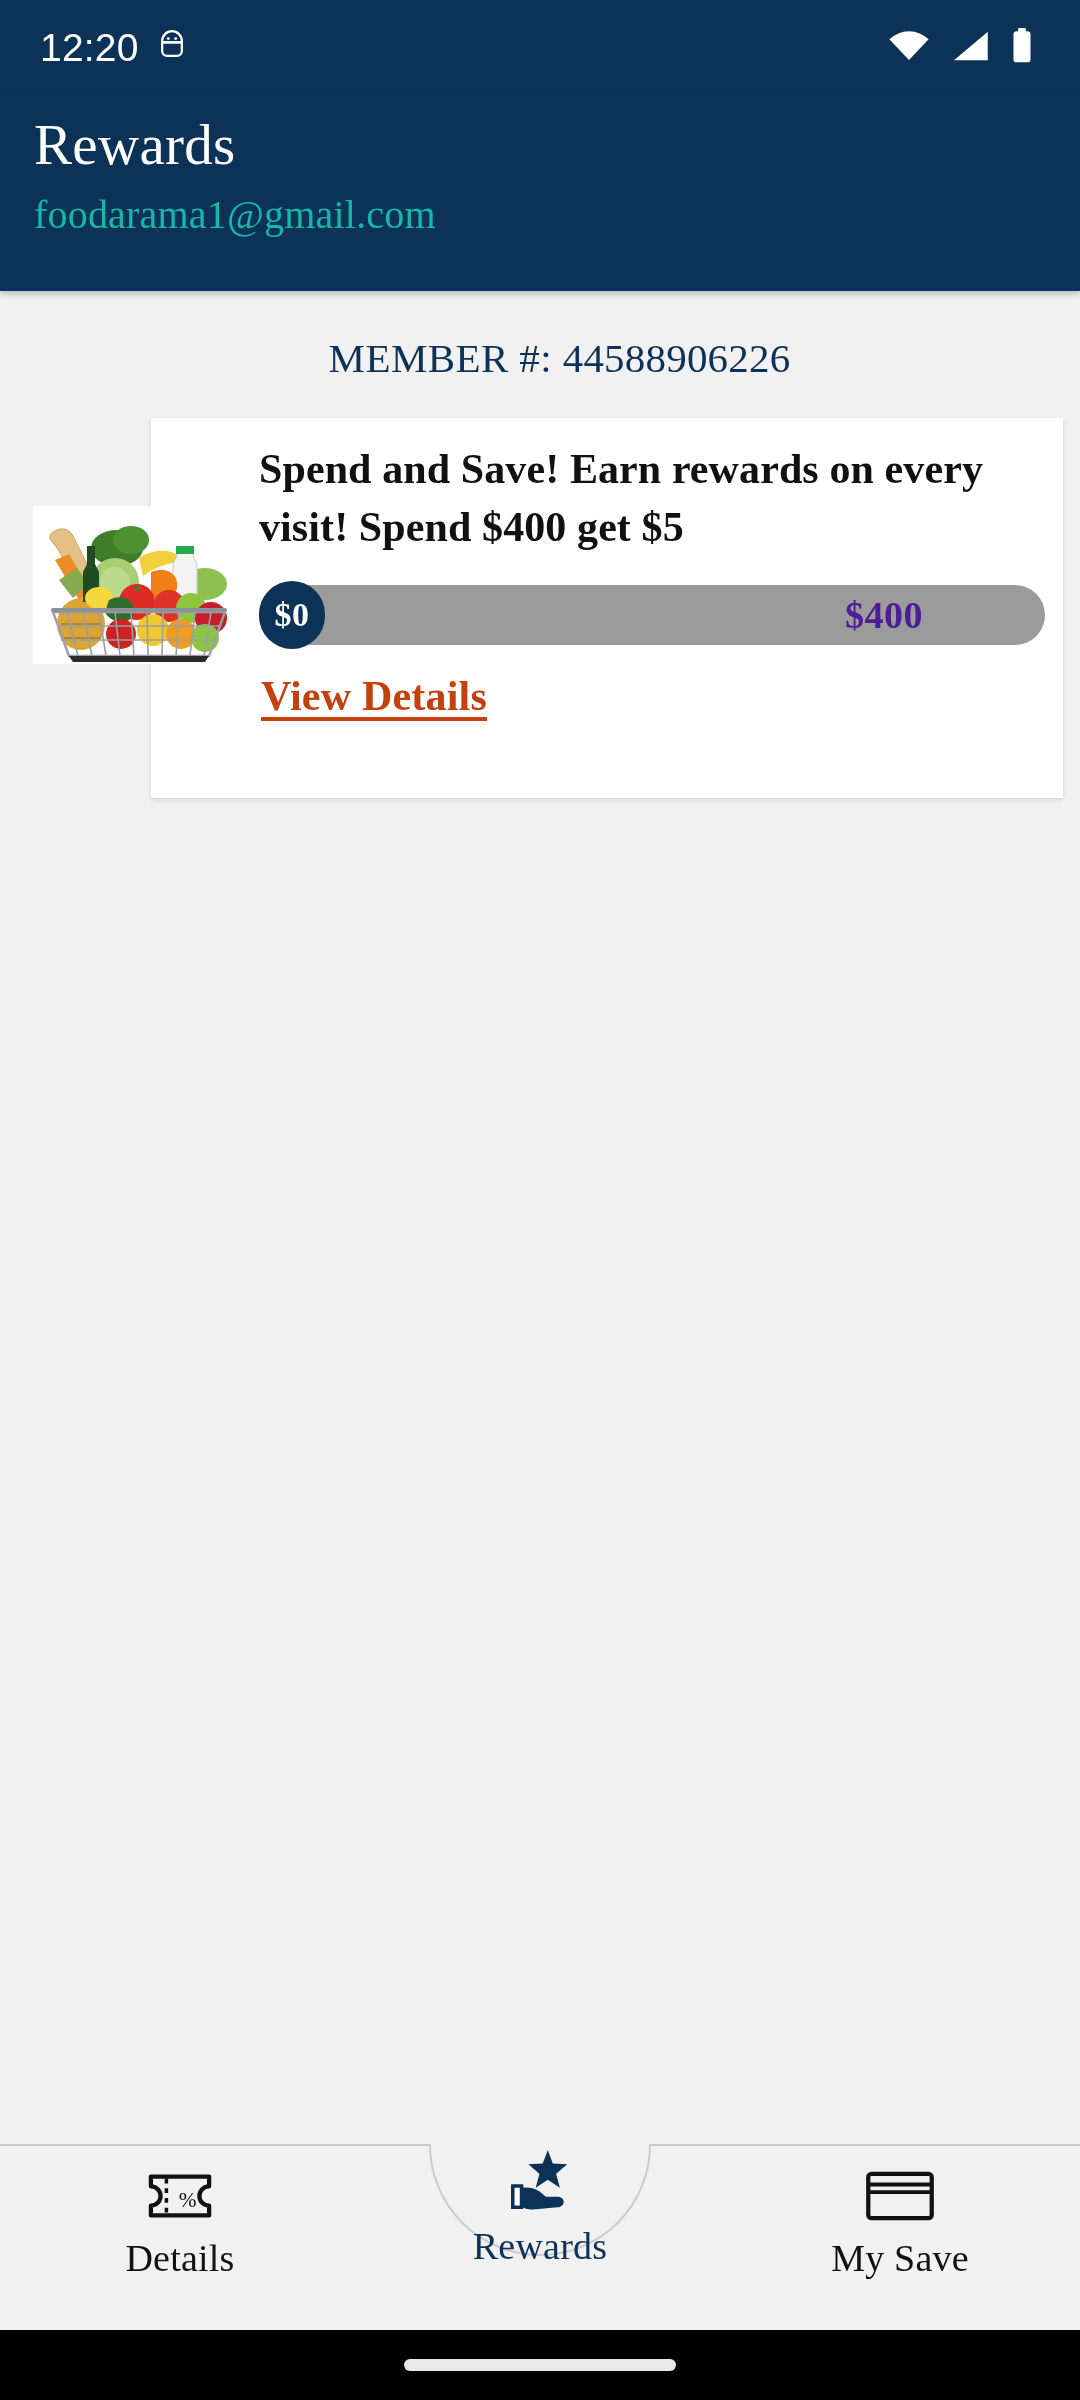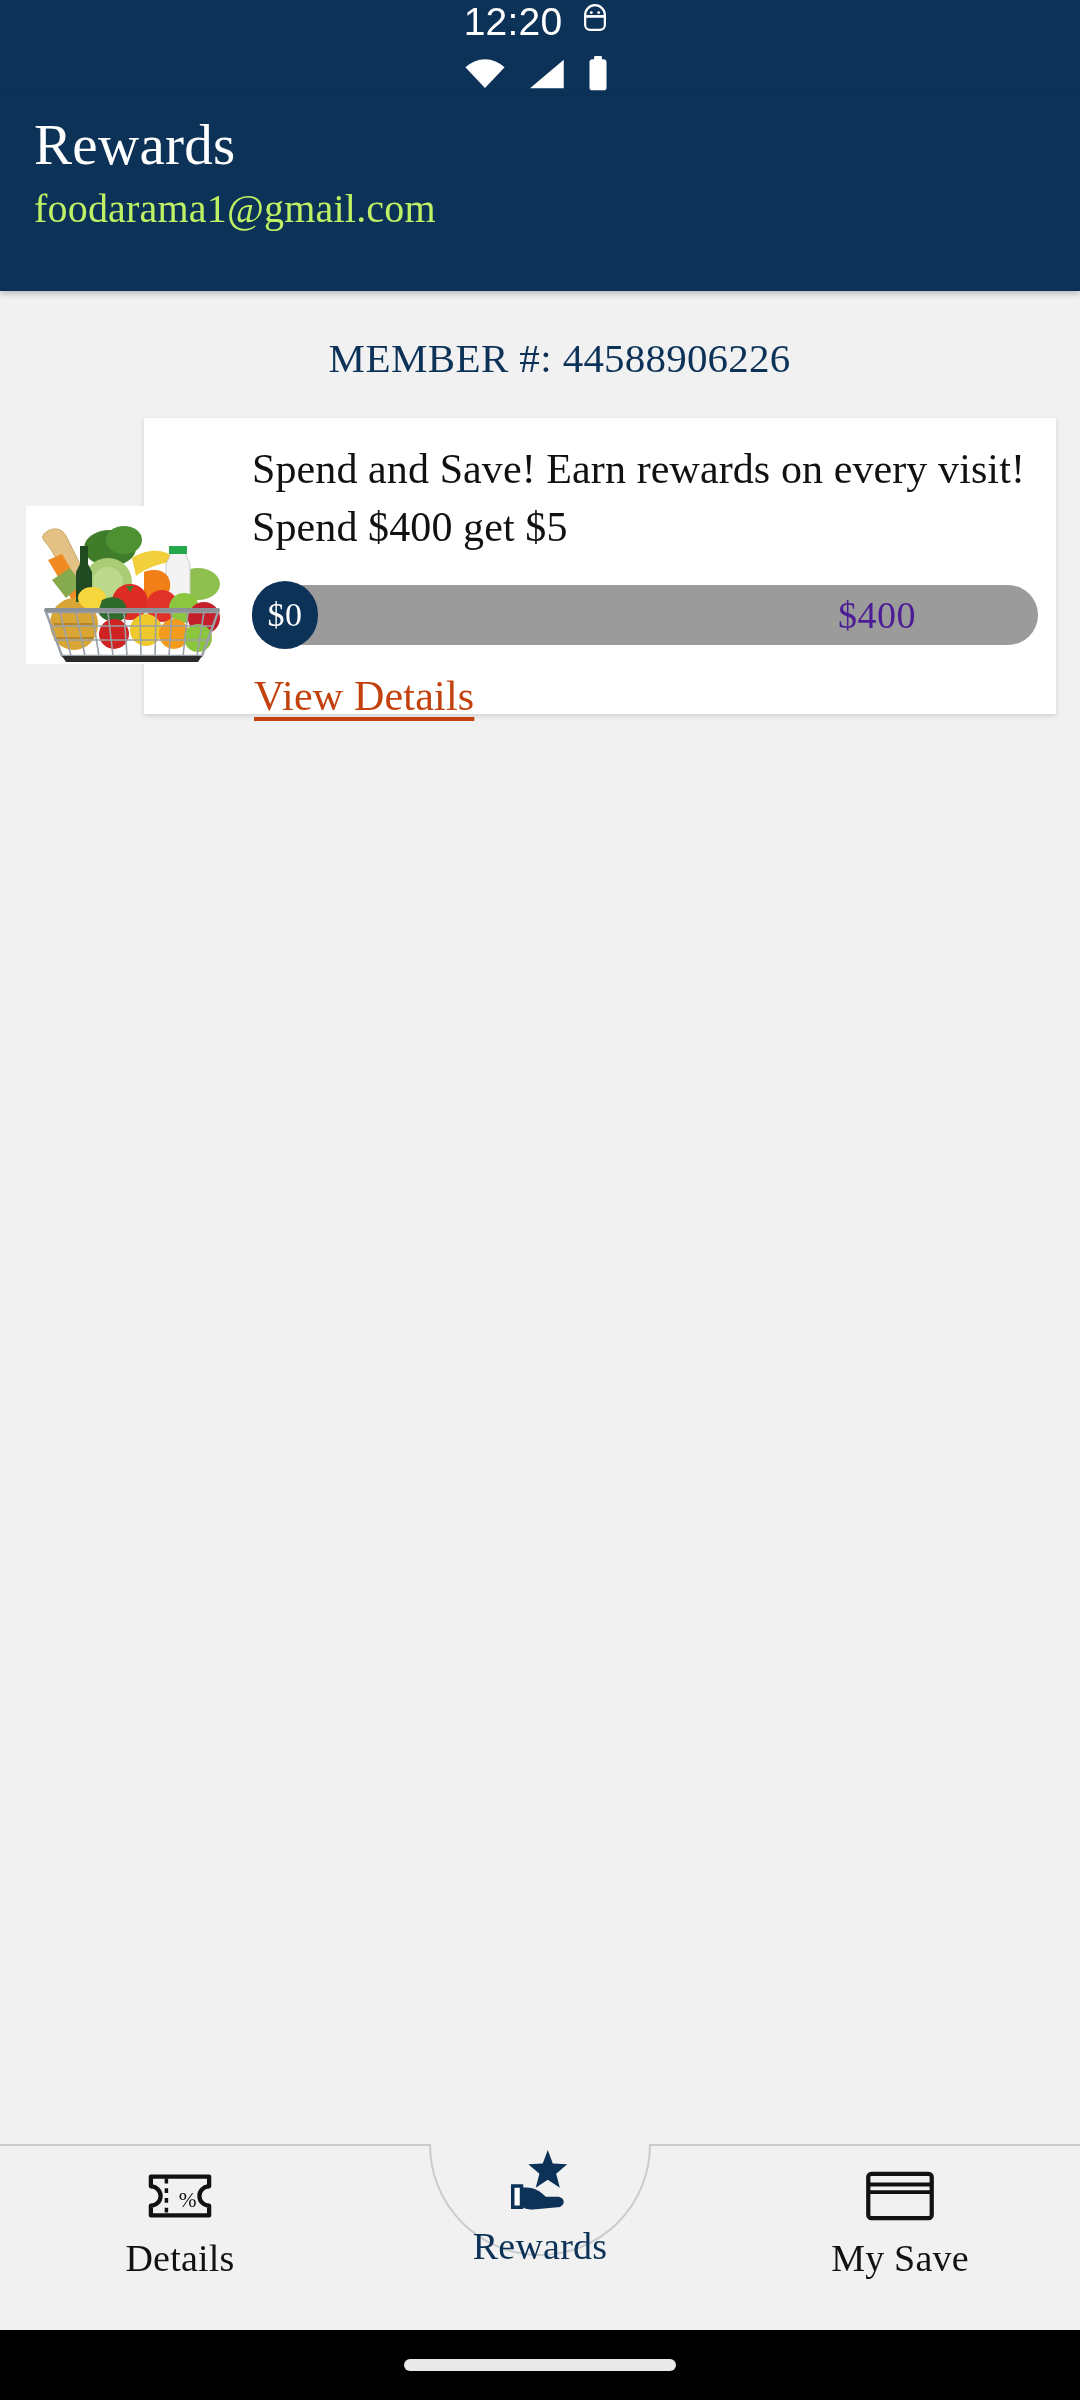--- a/index.html
+++ b/index.html
@@ -10,63 +10,63 @@
     overflow:hidden;
     position:relative;
   }
 
   
   .status-bar{
     position:absolute; top:0; left:0; width:1080px; height:96px;
     background:#0d3258;
     display:flex; align-items:center; justify-content:space-between;
     padding:0 46px 0 40px;
-    flex-direction:column;
   }
   .status-left{ display:flex; align-items:center; gap:18px; }
   .clock{
     color:#ffffff; font-size:39px; letter-spacing:.2px;
     font-family:"Liberation Sans", sans-serif;
   }
   .status-right{ display:flex; align-items:center; gap:20px; }
 
   
   .app-header{
     position:absolute; top:96px; left:0; width:1080px; height:195px;
     background:#0d3258; padding:16px 34px 0 34px;
     box-shadow:0 3px 6px rgba(0,0,0,.22);
     z-index:3;
   }
   .app-title{
     color:#ffffff; font-size:57px; line-height:66px; font-weight:400;
     letter-spacing:.3px;
   }
   .app-email{
-    color:#bef264; font-size:40px; line-height:50px; font-weight:400;
-    margin-top:6px; letter-spacing:.2px;
+    color:#14b8a6; font-size:40px; line-height:50px; font-weight:400;
+    margin-top:12px; letter-spacing:.2px;
   }
 
   
   .content{
     position:absolute; top:291px; left:0; width:1080px; height:1853px;
     background:#f1f1f1;
   }
   .member-line{
     text-align:center; color:#0d3258;
     font-size:41px; line-height:60px;
     padding-top:37px; letter-spacing:.4px;margin-left:39px;
   }
   .member-num{ letter-spacing:.2px; }
 
   
   .reward-card{
-    position:absolute; left:144px; top:127px;
-    width:912px; height:296px;
+    position:absolute; left:151px; top:127px;
+    width:912px; height:380px;
     background:#ffffff;
     box-shadow:0 2px 5px rgba(0,0,0,.13);
+    font-weight:bold;
   }
   .card-thumb{
     position:absolute; left:-118px; top:88px;
     width:206px; height:158px;
     background:#ffffff;
     overflow:hidden;
   }
   .card-body{
     position:absolute; left:108px; top:22px; right:0; bottom:0;
   }

